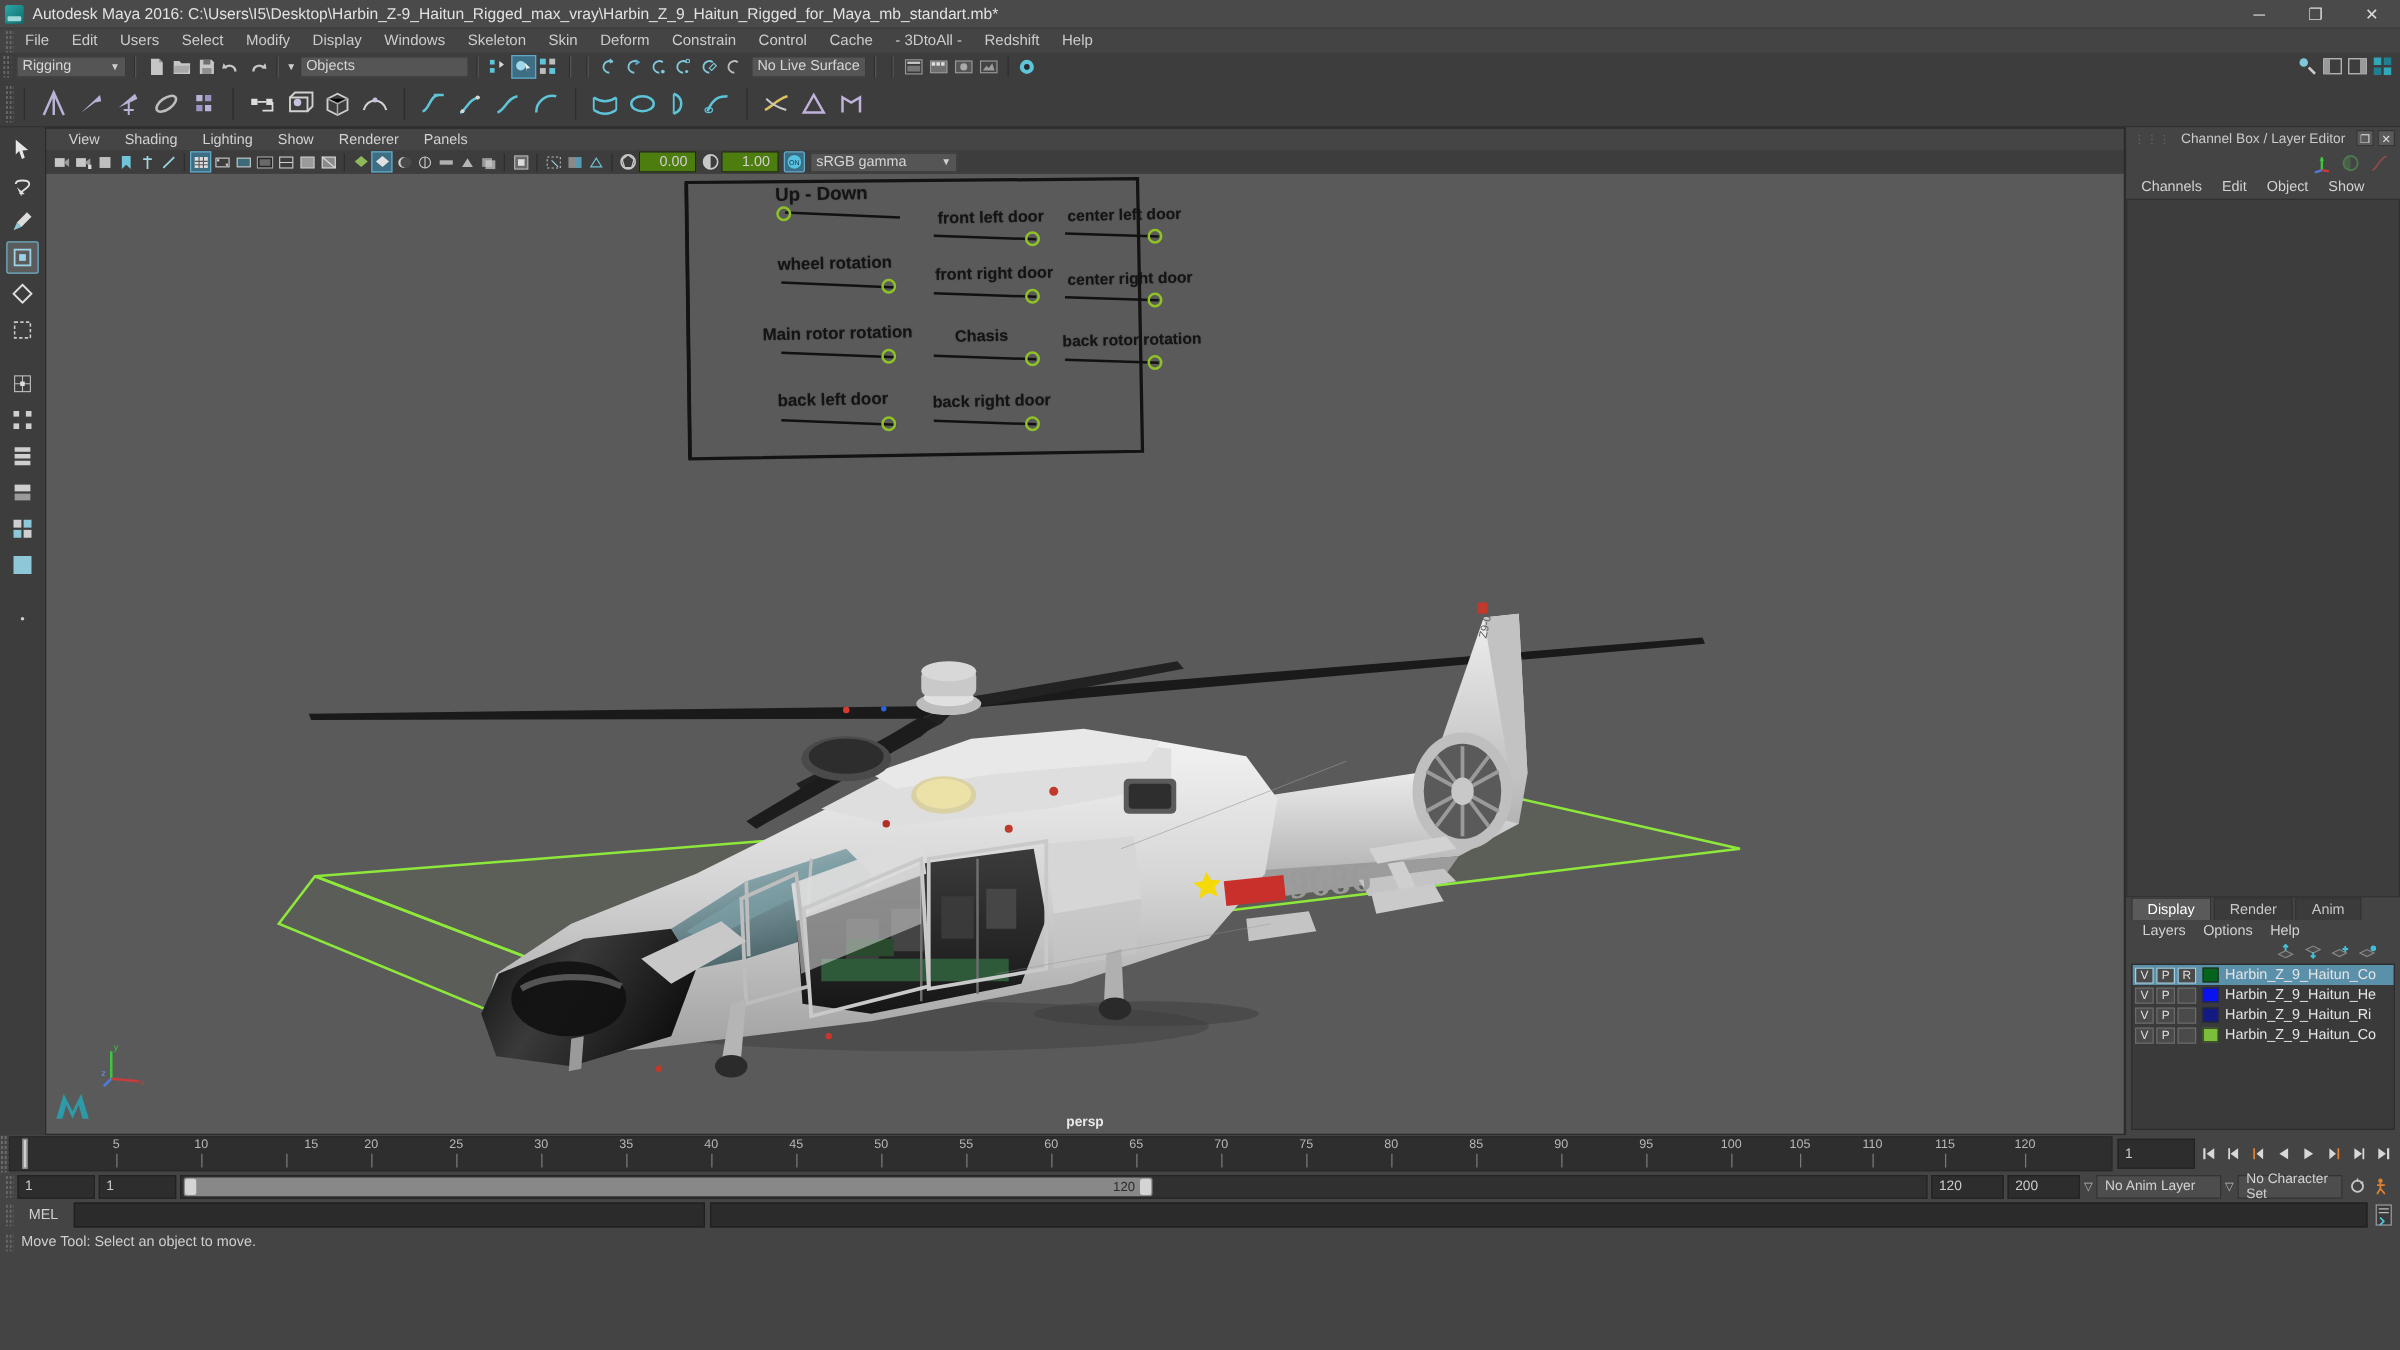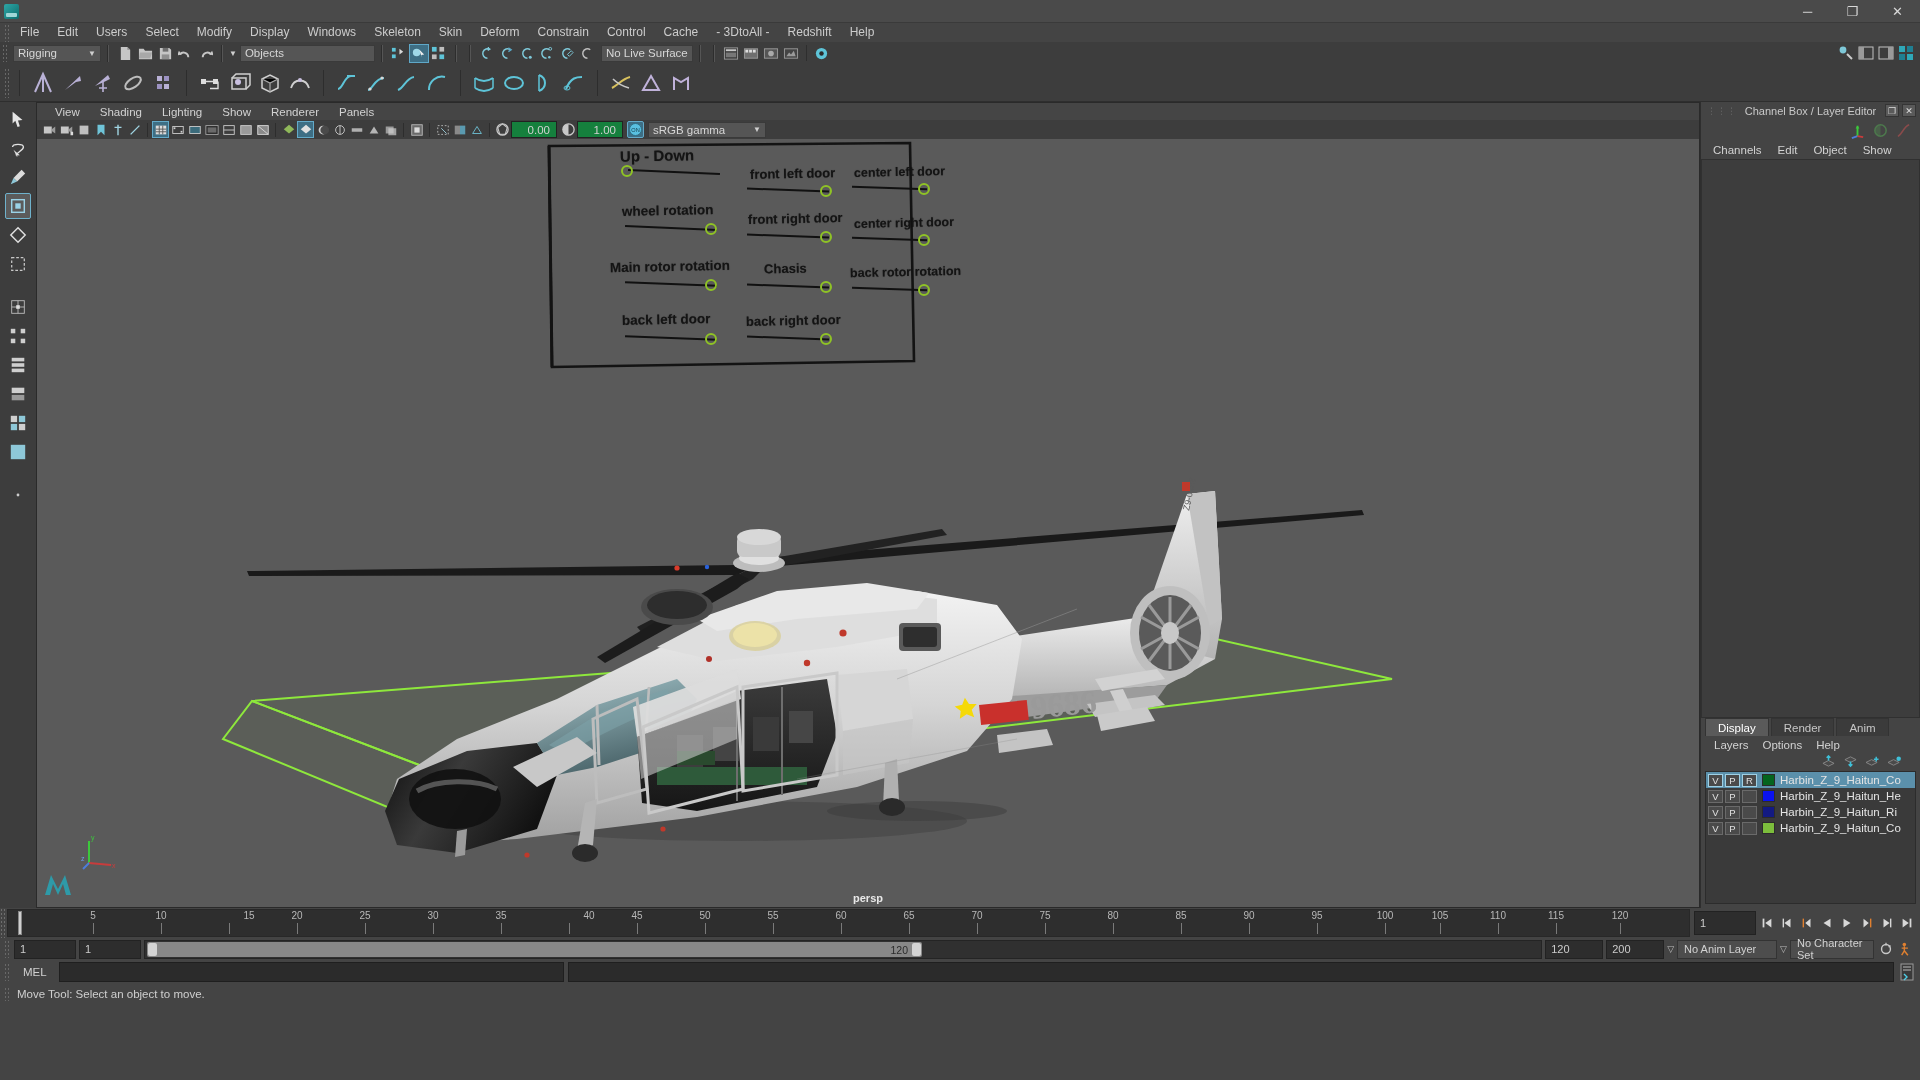--- a/index.html
+++ b/index.html
@@ -23,21 +23,21 @@
   .grip { width:7px; height:18px; flex:none;
      background-image:radial-gradient(circle,#6e6e6e 1px,transparent 1px);
      background-size:3px 4px; opacity:.85; }
   .sep { width:1px; height:16px; background:#2e2e2e; margin:0 5px; flex:none; }
   .sepbar { width:2px; height:17px; background:#555; margin:0 6px; flex:none; border-left:1px solid #2d2d2d;}
   .combo { height:17px; background:#555; border:1px solid #3a3a3a; display:flex; align-items:center;
       padding:0 4px; color:#d6d6d6; font-size:11.5px; }
   .combo .arrow { margin-left:auto; font-size:8px; color:#cfcfcf; }
   .tbtn { width:20px; height:19px; display:flex; align-items:center; justify-content:center; flex:none; }
   .tbtn.active { background:#3e6e84; border:1px solid #5fa8c8; }
-  .fld { height:17px; background:#15803d; border:1px solid #222; color:#d0d0d0; font-size:11.5px;
+  .fld { height:17px; background:#4d7c0f; border:1px solid #222; color:#d0d0d0; font-size:11.5px;
          display:flex; align-items:center; justify-content:flex-end; padding:0 6px; }
   #statusline .right { margin-left:auto; display:flex; align-items:center; padding-right:4px; }
 
   
   #shelf { height:38px; background:#3d3d3d; display:flex; align-items:center; padding-left:4px; border-bottom:1px solid #2e2e2e;}
   .shelf-ico { width:30px; height:30px; display:flex; align-items:center; justify-content:center; flex:none; }
   .shelf-sep { width:1px; height:26px; background:#2d2d2d; margin:0 8px; flex:none; }
 
   
   #main { display:flex; height:806px; }
@@ -124,20 +124,21 @@
   #mel-lbl { width:40px; font-size:11.5px; color:#d0d0d0; padding-left:8px; }
   .cmdfld { height:20px; background:#2b2b2b; border:1px solid #1f1f1f; }
 
   #helpline { height:20px; display:flex; align-items:center; padding-left:14px; font-size:11.5px; color:#cfcfcf; background:#444;}
 </style>
 </head>
 <body>
 
 <div id="titlebar">
   <div id="app-logo"></div>
+  <div id="title-text">Autodesk Maya 2016: C:\Users\I5\Desktop\Harbin_Z-9_Haitun_Rigged_max_vray\Harbin_Z_9_Haitun_Rigged_for_Maya_mb_standart.mb*</div>
   <div id="win-ctrls">
     <div class="wbtn">─</div>
     <div class="wbtn">❐</div>
     <div class="wbtn close">✕</div>
   </div>
 </div>
 
 <div id="menubar">
   <div class="grip"></div>
   <div class="menu-item">File</div>
@@ -1046,21 +1047,21 @@
       <span class="tick-lbl" style="left:221px;margin-left:20px;">15</span>
       <span class="tick-mark" style="left:221px;"></span>
       <span class="tick-lbl" style="left:289px;">20</span>
       <span class="tick-mark" style="left:289px;"></span>
       <span class="tick-lbl" style="left:357px;">25</span>
       <span class="tick-mark" style="left:357px;"></span>
       <span class="tick-lbl" style="left:425px;">30</span>
       <span class="tick-mark" style="left:425px;"></span>
       <span class="tick-lbl" style="left:493px;">35</span>
       <span class="tick-mark" style="left:493px;"></span>
-      <span class="tick-lbl" style="left:561px;margin-left:20px;">40</span>
+      <span class="tick-lbl" style="left:561px;">40</span>
       <span class="tick-mark" style="left:561px;"></span>
       <span class="tick-lbl" style="left:629px;">45</span>
       <span class="tick-mark" style="left:629px;"></span>
       <span class="tick-lbl" style="left:697px;">50</span>
       <span class="tick-mark" style="left:697px;"></span>
       <span class="tick-lbl" style="left:765px;">55</span>
       <span class="tick-mark" style="left:765px;"></span>
       <span class="tick-lbl" style="left:833px;">60</span>
       <span class="tick-mark" style="left:833px;"></span>
       <span class="tick-lbl" style="left:901px;">65</span>

